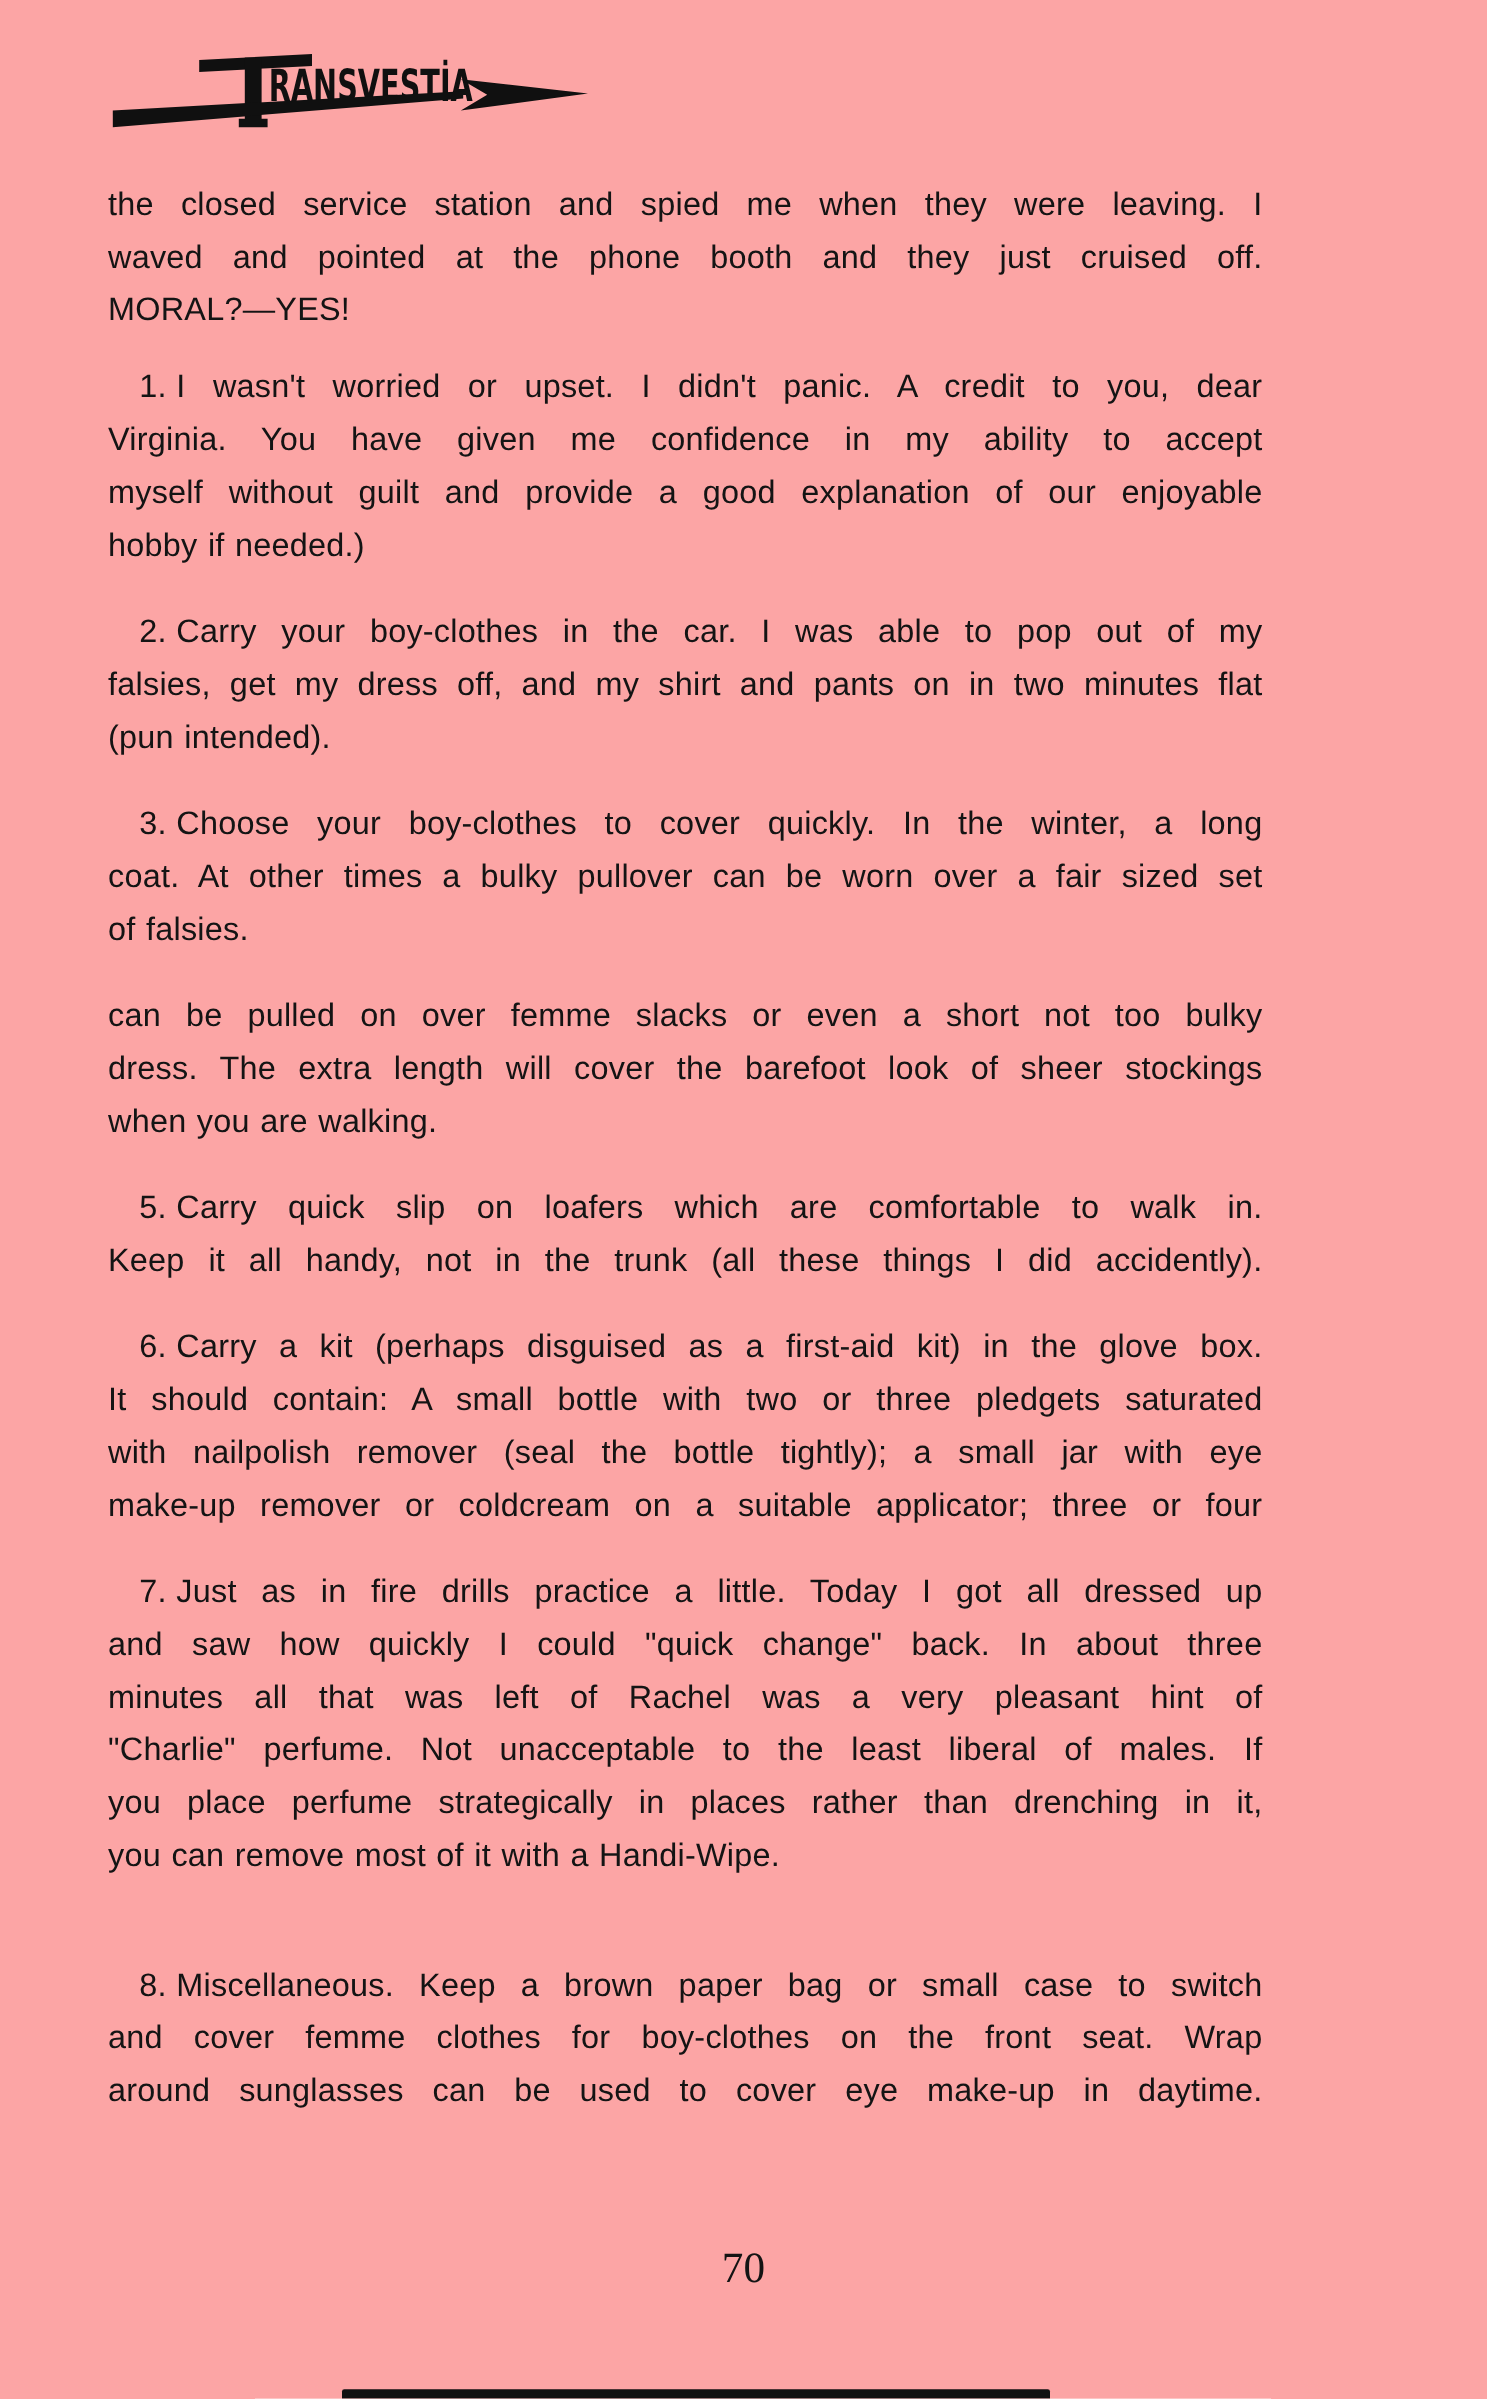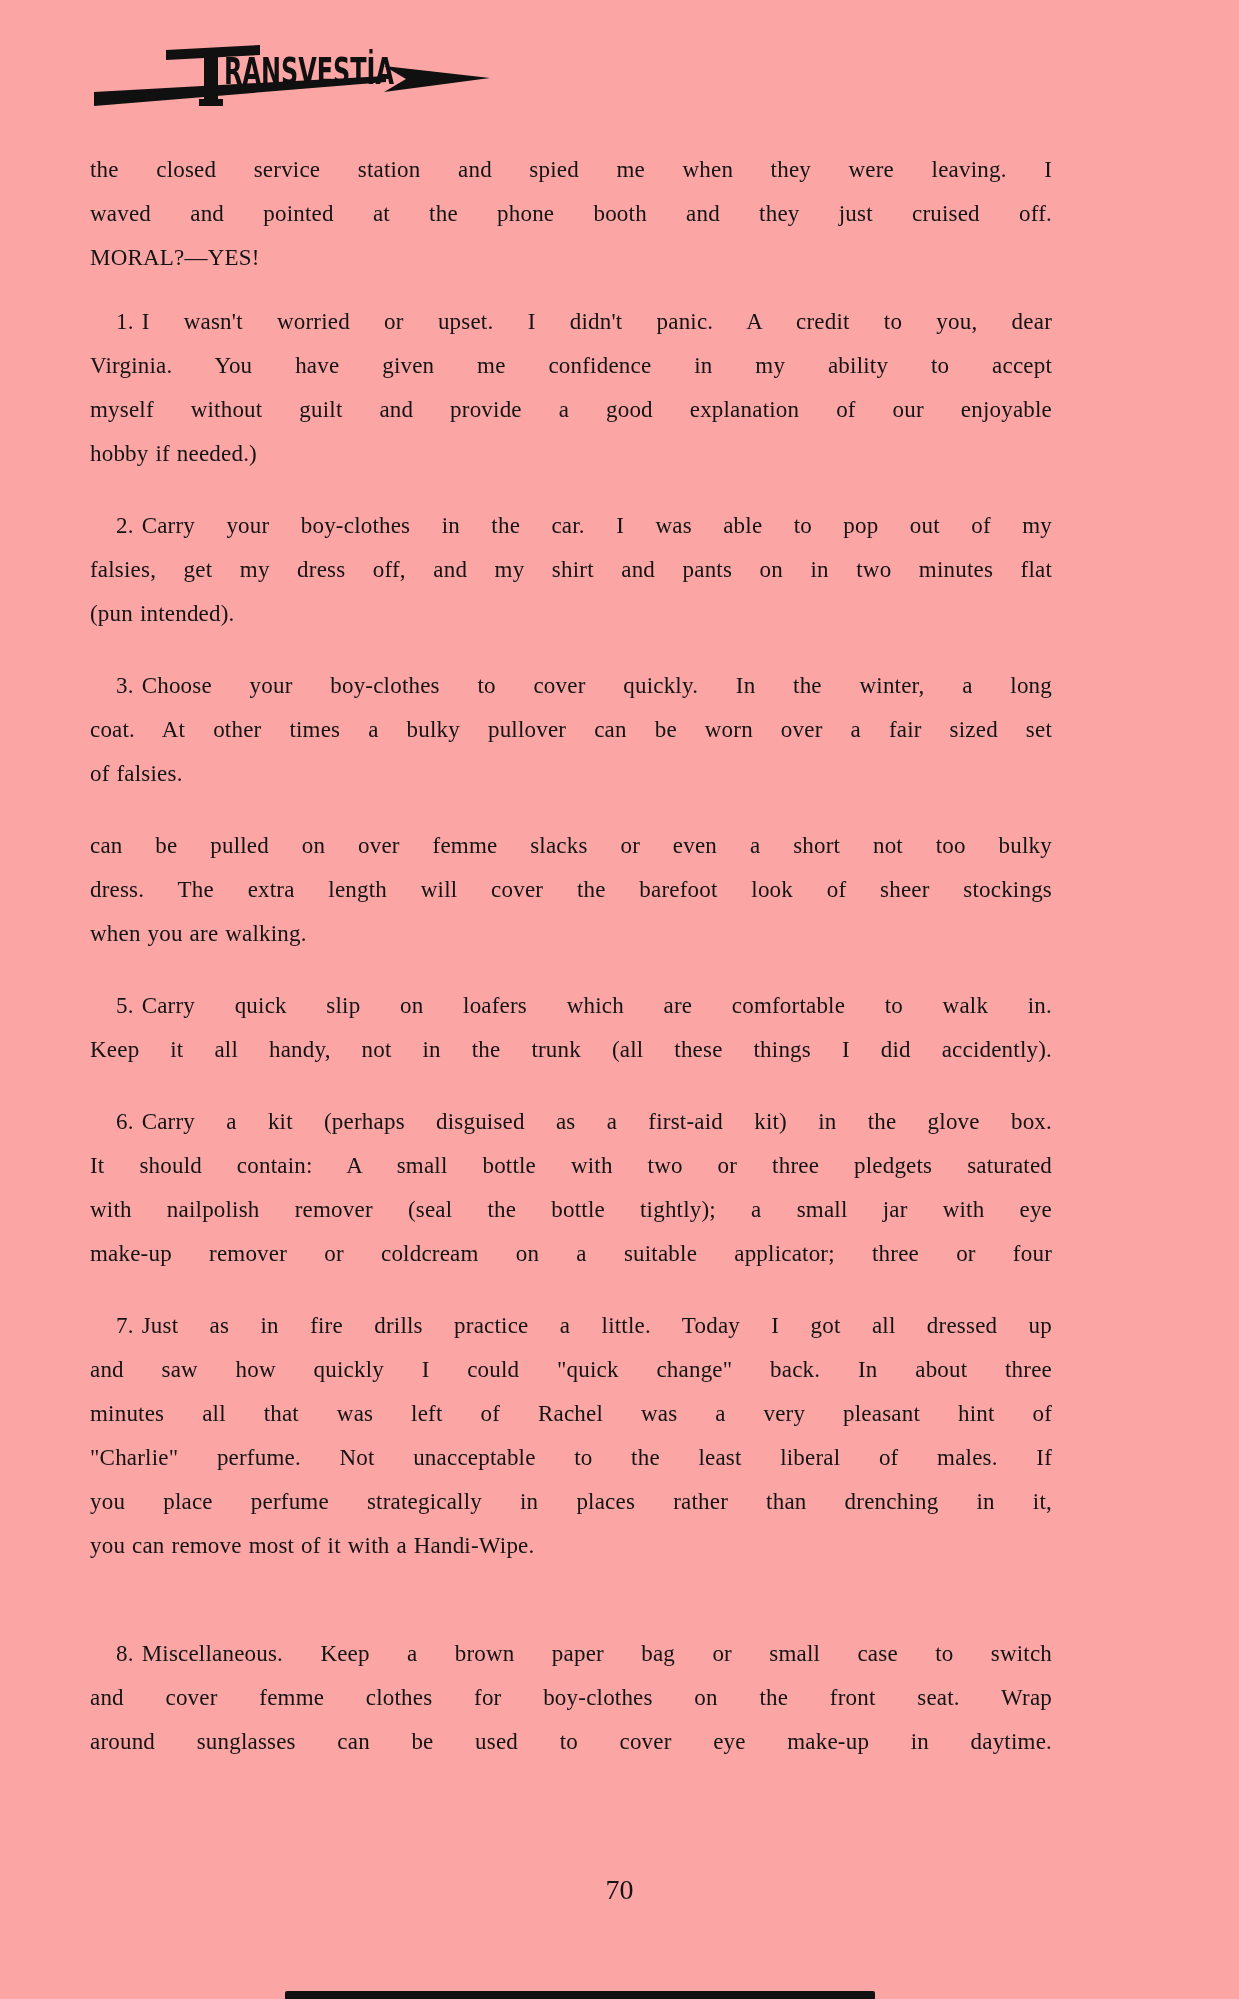--- a/index.html
+++ b/index.html
@@ -15,22 +15,22 @@
   .masthead {
     position: absolute;
     left: 86px;
     top: 26px;
   }
   .body-text {
     position: absolute;
     left: 90px;
     top: 148px;
     width: 962px;
-    font-family: Liberation Serif, serif;
-    font-size: 23px;
+    font-family: Liberation Sans, sans-serif;
+    font-size: 27px;
     line-height: 44px;
     word-spacing: 1px;
     letter-spacing: 0.2px;
   }
   .para { margin: 0; }
   .item { margin-top: 28px; }
   .items .item:nth-child(1) { margin-top: 20px; }
   .items .item:nth-child(8) { margin-top: 64px; }
   .line {
     text-align: justify;
@@ -40,21 +40,21 @@
   .line.first { text-indent: 26px; }
   .para.intro .line.first { text-indent: 0; }
   .num { margin-right: 8px; }
   .page-number {
     position: absolute;
     top: 1868px;
     left: 0;
     width: 100%;
     text-align: center;
     font-family: "Liberation Serif", "DejaVu Serif", serif;
-    font-size: 28px;
+    font-size: 36px;
     line-height: 44px;
   }
   .scan-edge {
     position: absolute;
     bottom: 0;
     left: 285px;
     width: 590px;
     height: 8px;
     background: #111;
     border-radius: 2px 2px 0 0;

